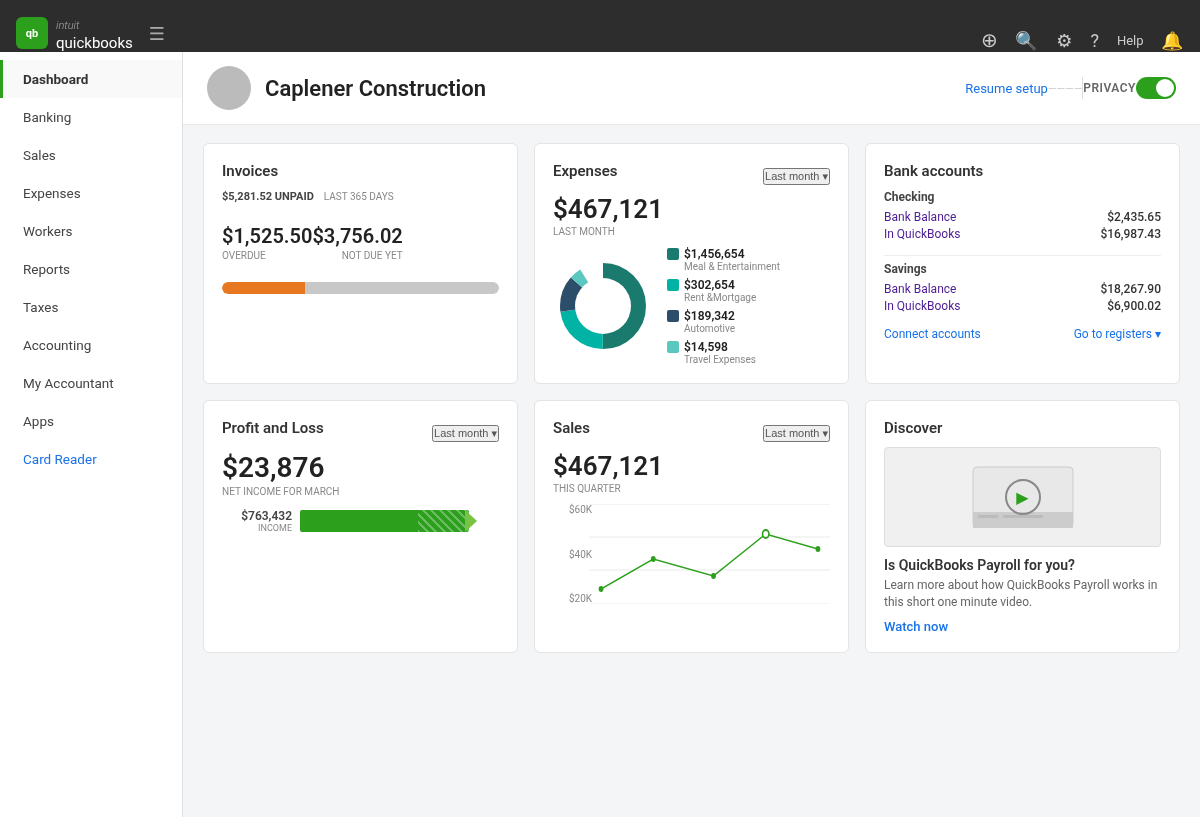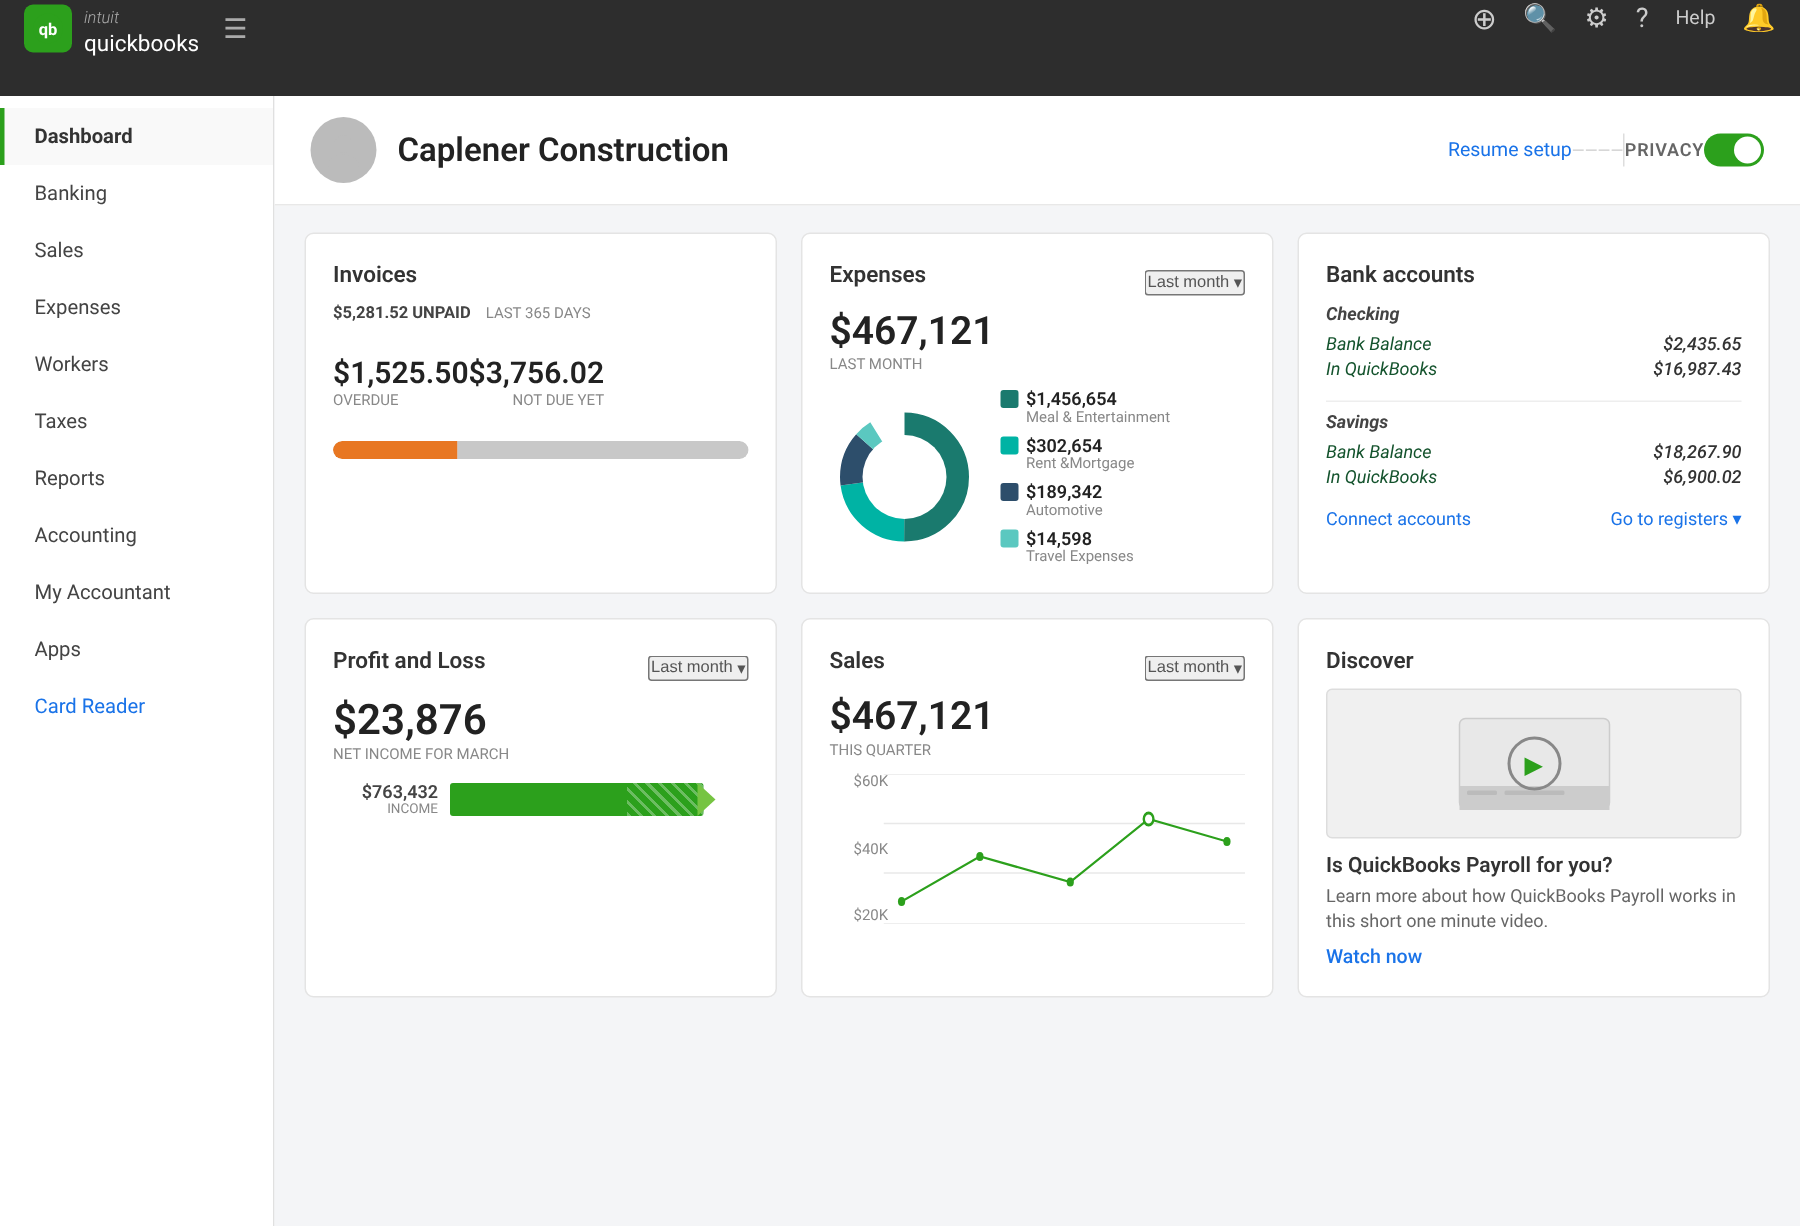--- a/index.html
+++ b/index.html
@@ -1,23 +1,23 @@
 <!DOCTYPE html>
 <html><head>
   <meta charset="utf-8">
   <style>
     * { box-sizing: border-box; margin: 0; padding: 0; }
     body { font-family: -apple-system, BlinkMacSystemFont, 'Segoe UI', Roboto, sans-serif; background: #f4f5f7; color: #333; font-size: 13px; }
 
     
     .topnav {
       background: #2d2d2d;
-      height: 64px;
+      height: 52px;
       display: flex;
-      align-items: flex-start;
+      align-items: flex-end;
       padding: 0 16px;
       justify-content: space-between;
     }
     .topnav-left { display: flex; align-items: center; gap: 16px; }
     .qb-logo {
       display: flex; align-items: center; gap: 8px;
     }
     .qb-logo-icon {
       width: 32px; height: 32px;
       background: #2ca01c;
@@ -141,24 +141,24 @@
     .period-label { font-size: 10px; color: #888; text-transform: uppercase; margin-bottom: 10px; }
     .expenses-chart { display: flex; align-items: center; gap: 14px; }
     .donut-wrapper { width: 100px; height: 100px; position: relative; flex-shrink: 0; }
     .donut-legend { display: flex; flex-direction: column; gap: 6px; }
     .legend-item { display: flex; align-items: flex-start; gap: 5px; }
     .legend-dot { width: 12px; height: 12px; border-radius: 2px; margin-top: 1px; flex-shrink: 0; }
     .legend-amount { font-size: 12px; font-weight: 600; color: #222; }
     .legend-label { font-size: 10px; color: #888; }
 
     
-    .bank-section { margin-bottom: 14px; font-style: italic; }
+    .bank-section { margin-bottom: 14px; }
     .bank-section-title { font-size: 12px; font-weight: 700; color: #444; margin-bottom: 6px; }
     .bank-row { display: flex; justify-content: space-between; margin-bottom: 3px; }
-    .bank-row-label { font-size: 12px; color: #14532d; }
+    .bank-row-label { font-size: 12px; color: #4c1d95; }
     .bank-row-value { font-size: 12px; color: #333; font-weight: 500; }
     .bank-footer { display: flex; justify-content: space-between; align-items: center; margin-top: 10px; }
     .bank-link { color: #1a73e8; font-size: 12px; cursor: pointer; }
 
     
     .pl-big { font-size: 28px; font-weight: 600; color: #222; margin: 4px 0 2px; }
     .pl-sub { font-size: 10px; color: #888; text-transform: uppercase; margin-bottom: 12px; }
     .bar-chart { margin-top: 10px; }
     .bar-row { display: flex; align-items: center; gap: 8px; margin-bottom: 10px; }
     .bar-track { flex: 1; height: 22px; position: relative; }
@@ -239,22 +239,22 @@
 </nav>
 
 <div class="app-body">
 
   <aside class="sidebar">
     <div class="sidebar-item active">Dashboard</div>
     <div class="sidebar-item">Banking</div>
     <div class="sidebar-item">Sales</div>
     <div class="sidebar-item">Expenses</div>
     <div class="sidebar-item">Workers</div>
+    <div class="sidebar-item">Reports</div>
     <div class="sidebar-item">Taxes</div>
-    <div class="sidebar-item">Reports</div>
     <div class="sidebar-item">Accounting</div>
     <div class="sidebar-item">My Accountant</div>
     <div class="sidebar-item">Apps</div>
     <div class="sidebar-item highlight">Card Reader</div>
   </aside>
 
   <div class="main-content">
 
     <div class="content-header">
       <div class="company-info">

